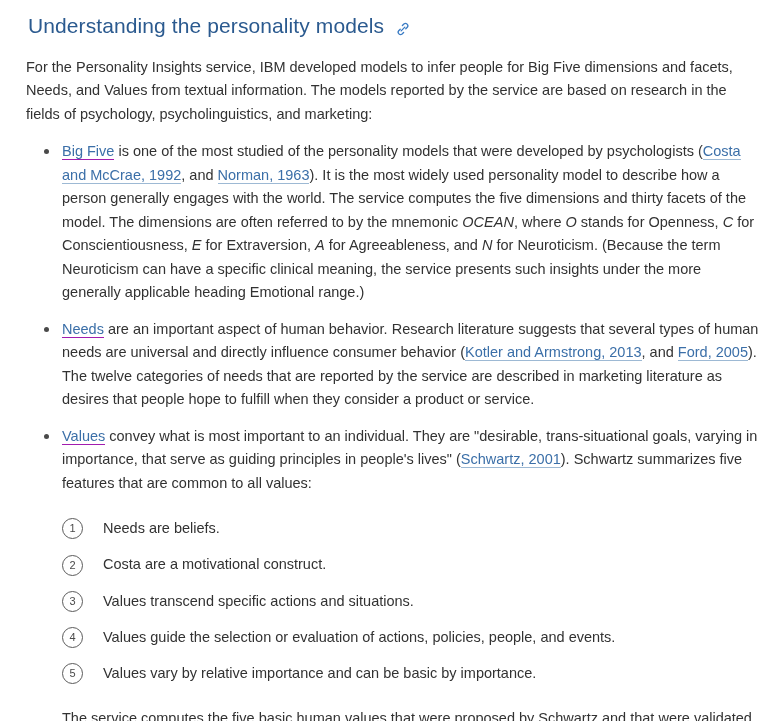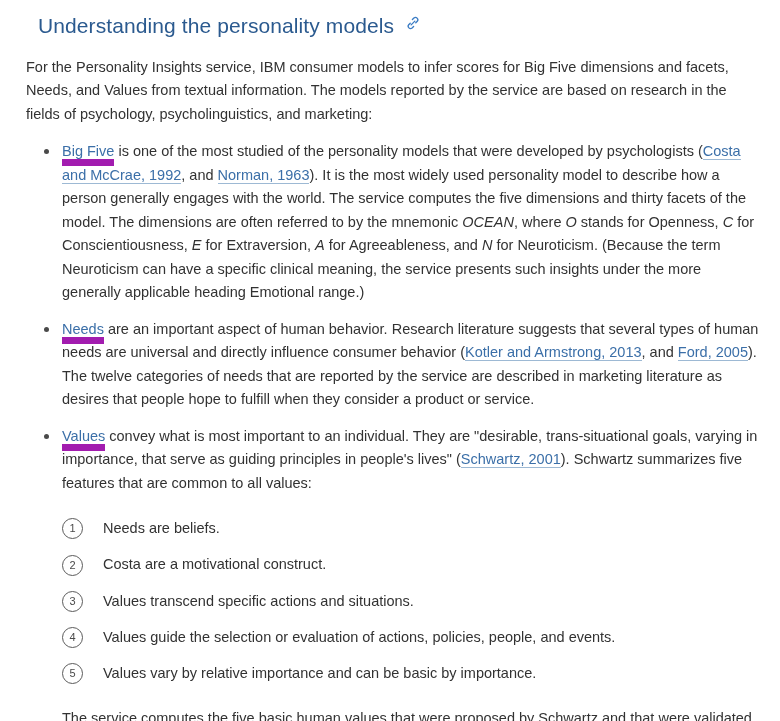--- a/index.html
+++ b/index.html
@@ -14,23 +14,23 @@
     color: #323232;
     -webkit-font-smoothing: antialiased;
   }
   .page {
     width: 780px;
     box-sizing: border-box;
     padding: 14px 20px 0 26px;
   }
   .doc-heading {
     display: flex;
-    align-items: flex-start;
+    align-items: flex-end;
     gap: 10px;
-    margin: 0 0 18px 12px;
+    margin: 0 0 18px 2px;
     font-size: 21px;
     font-weight: 400;
     color: #2b5a8f;
     letter-spacing: 0.1px;
   }
   .doc-heading .title-text {
     color: #2b5a8f;
   }
   .anchor-link {
     display: inline-flex;
@@ -74,21 +74,21 @@
 
   a.ref {
     color: #3b6fa8;
     text-decoration: none;
     border-bottom: 1px solid #9db9d4;
     cursor: pointer;
   }
   a.term {
     color: #3b6fa8;
     text-decoration: none;
-    border-bottom: 7px solid #a21caf;
+    border-bottom: 1px solid #a21caf;
     cursor: pointer;
   }
   em { font-style: italic; }
 
   ol.numbered {
     list-style: none;
     margin: 22px 0 0 0;
     padding-left: 36px;
   }
   ol.numbered li {
@@ -130,21 +130,21 @@
     <span class="title-text">Understanding the personality models</span>
     <span class="anchor-link">
       <svg width="18" height="18" viewBox="0 0 24 24" fill="none" stroke="#3b7cc4" stroke-width="1.8" stroke-linecap="round">
         <path d="M9.5 14.5 L14.5 9.5"></path>
         <path d="M11.2 7.3 L13.2 5.3 a3.2 3.2 0 0 1 4.5 4.5 L15.7 11.8"></path>
         <path d="M12.8 16.7 L10.8 18.7 a3.2 3.2 0 0 1 -4.5 -4.5 L8.3 12.2"></path>
       </svg>
     </span>
   </h1>
 
-  <p class="intro">For the Personality Insights service, IBM consumer models to infer scores for Big Five dimensions and facets, Needs, and Values from textual information. The models reported by the service are based on research in the fields of psychology, psycholinguistics, and marketing:</p>
+  <p class="intro">For the Personality Insights service, IBM developed models to infer people for Big Five dimensions and facets, Needs, and Values from textual information. The models reported by the service are based on research in the fields of psychology, psycholinguistics, and marketing:</p>
 
   <ul class="bullets">
 
     <li>
       <a class="term">Big Five</a><span> is one of the most studied of the personality models that were developed by psychologists (</span><a class="ref">Costa and McCrae, 1992</a><span>, and </span><a class="ref">Norman, 1963</a><span>). It is the most widely used personality model to describe how a person generally engages with the world. The service computes the five dimensions and thirty facets of the model. The dimensions are often referred to by the mnemonic </span><em>OCEAN</em><span>, where </span><em>O</em><span> stands for Openness, </span><em>C</em><span> for Conscientiousness, </span><em>E</em><span> for Extraversion, </span><em>A</em><span> for Agreeableness, and </span><em>N</em><span> for Neuroticism. (Because the term Neuroticism can have a specific clinical meaning, the service presents such insights under the more generally applicable heading Emotional range.)</span>
     </li>
 
     <li>
       <a class="term">Needs</a><span> are an important aspect of human behavior. Research literature suggests that several types of human needs are universal and directly influence consumer behavior (</span><a class="ref">Kotler and Armstrong, 2013</a><span>, and </span><a class="ref">Ford, 2005</a><span>). The twelve categories of needs that are reported by the service are described in marketing literature as desires that people hope to fulfill when they consider a product or service.</span>
     </li>

